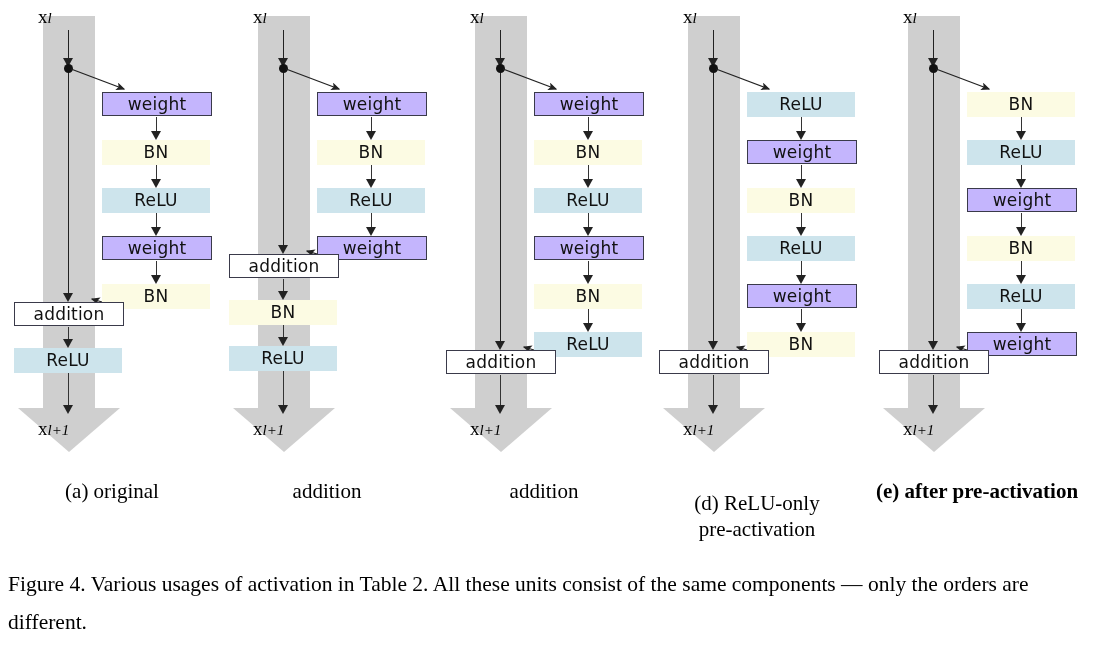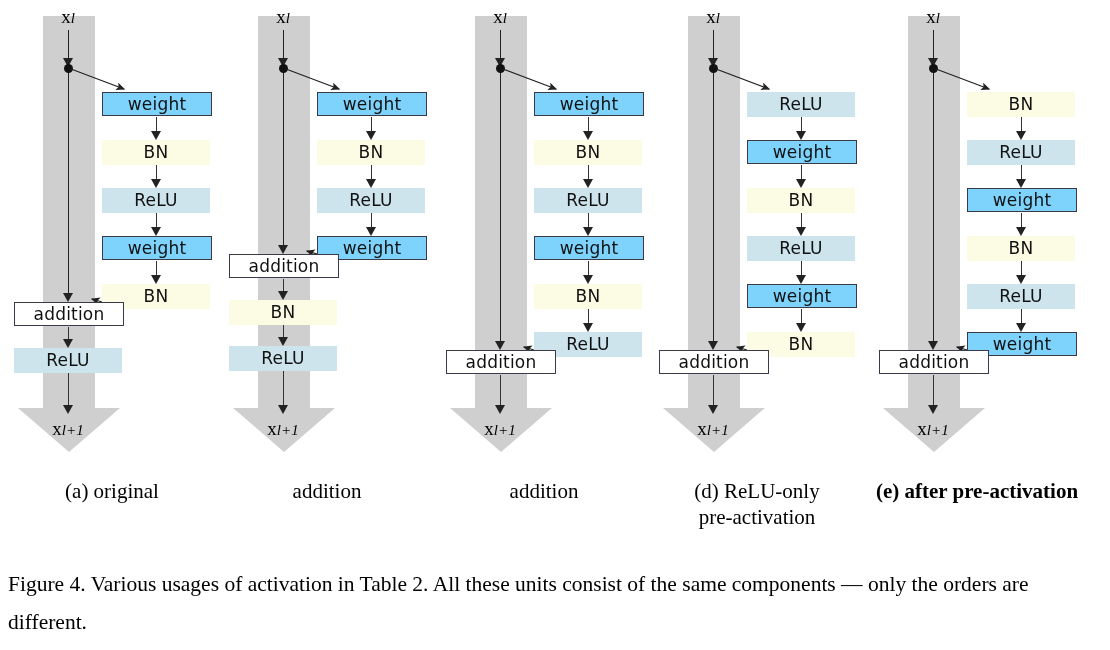--- a/index.html
+++ b/index.html
@@ -22,40 +22,40 @@
   .dot{position:absolute;left:64px;top:64px;width:9px;height:9px;border-radius:50%;background:#111;}
 
   
   .ahead{position:absolute;width:0;height:0;border-left:5px solid transparent;border-right:5px solid transparent;border-top:9px solid #222;}
 
   
   .node{position:absolute;height:25px;line-height:25px;text-align:center;
         font-size:17px;color:#111;font-family:"DejaVu Sans",sans-serif;letter-spacing:.2px;}
   .node.bn{background:#fcfbe3;}
   .node.relu{background:#cde4ec;}
-  .node.weight{background:#7dd3fc;border:1.5px solid #3a3a4a;height:22px;line-height:22px;}
+  .node.weight{background:#c4b5fd;border:1.5px solid #3a3a4a;height:22px;line-height:22px;}
   .node.addition{background:#ffffff;border:1.5px solid #3a3a4a;height:22px;line-height:22px;}
 
   
   .conn{position:absolute;width:1px;background:#333;}
 
   
   .branch{position:absolute;left:0;top:0;width:222px;height:465px;pointer-events:none;}
 
   
   .caption{position:absolute;text-align:center;font-family:"Liberation Serif",serif;
            font-size:21px;color:#000;line-height:26px;}
   .caption.bold{font-weight:bold;}
 
   
   #figcaption{position:absolute;left:8px;top:565px;width:1094px;
               font-family:"Liberation Serif",serif;font-size:21.5px;line-height:38px;color:#000;}
   #figcaption b{font-weight:normal;}
 
-  .xlbl{position:absolute;font-family:"Liberation Serif",serif;font-size:19px;color:#000;text-align:center;width:60px;}
+  .xlbl{position:absolute;font-family:"Liberation Serif",serif;font-size:19px;color:#000;text-align:left;width:60px;}
   .xlbl i{font-style:italic;font-size:15px;}
 </style>
 </head>
 <body>
 
 <div id="figure">
     <div class="panel" style="left: 0px;">
       <div class="band"></div>
       <div class="band-head"></div>
       <div class="xlbl" style="left: 38px; top: 6px;"><span>x</span><i>l</i></div>
@@ -250,21 +250,21 @@
 <div id="captions-layer">
     <div class="caption" style="left: -12px; top: 478px; width: 248px;">
       <div>(a) original</div>
     </div>
     <div class="caption" style="left: 203px; top: 478px; width: 248px;">
       <div>addition</div>
     </div>
     <div class="caption" style="left: 420px; top: 478px; width: 248px;">
       <div>addition</div>
     </div>
-    <div class="caption" style="left: 633px; top: 478px; width: 248px;">
+    <div class="caption" style="left: 633px; top: 490px; width: 248px;">
       <div>(d) ReLU-only</div>
       <div>pre-activation</div>
     </div>
     <div class="caption bold" style="left: 853px; top: 478px; width: 248px;">
       <div>(e) after pre-activation</div>
     </div>
   </div>
 
 <div id="figcaption">
   <b>Figure 4.</b><span> Various usages of activation in Table 2. All these units consist of the same components — only the orders are different.</span>

